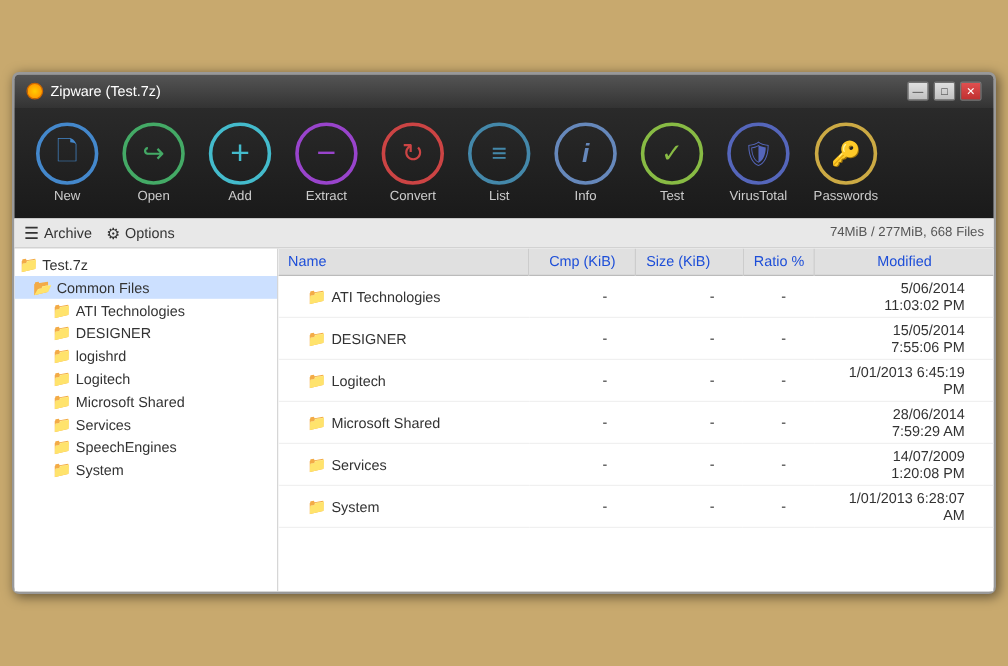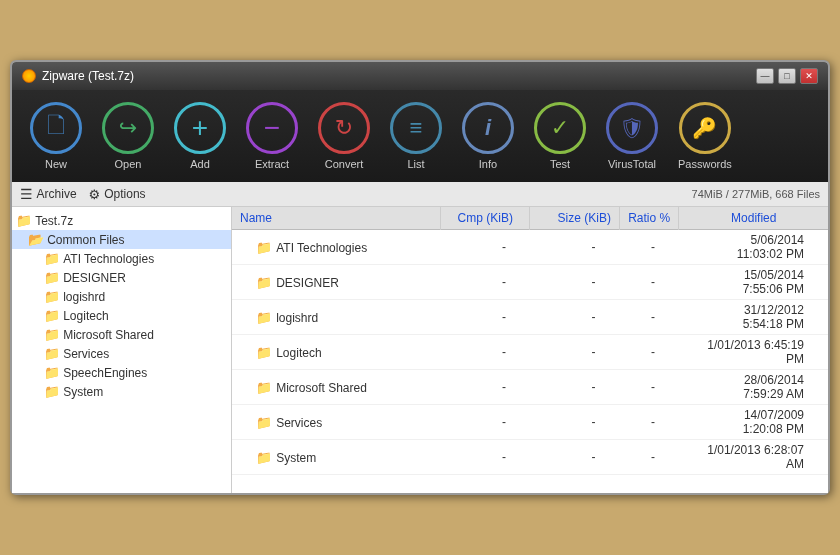--- a/index.html
+++ b/index.html
@@ -314,48 +314,41 @@
         <span class="tree-label">System</span>
       </div>
     </div>
 
     <div class="file-main-panel">
       <table class="file-table">
         <thead>
           <tr>
             <th style="width:35%;">Name</th>
             <th style="width:15%; text-align:center;margin-top:33px;">Cmp (KiB)</th>
-            <th style="width:15%; text-align:right;">Size (KiB)</th>
+            <th style="width:15%; text-align:left;">Size (KiB)</th>
             <th style="width:10%; text-align:center;">Ratio %</th>
             <th style="width:25%; text-align:center;">Modified</th>
           </tr>
         </thead>
         <tbody id="file-tbody">
         <tr>
       <td><span class="file-icon">📁</span>ATI Technologies</td>
       <td class="right">-</td>
       <td class="right">-</td>
       <td class="right">-</td>
       <td class="right">5/06/2014 11:03:02 PM</td>
     </tr>
             <tr>
       <td><span class="file-icon">📁</span>DESIGNER</td>
       <td class="right">-</td>
       <td class="right">-</td>
       <td class="right">-</td>
       <td class="right">15/05/2014 7:55:06 PM</td>
     </tr>
             <tr>
-      <td><span class="file-icon">📁</span>logishrd</td>
-      <td class="right">-</td>
-      <td class="right">-</td>
-      <td class="right">-</td>
-      <td class="right">31/12/2012 5:54:18 PM</td>
-    </tr>
-            <tr>
       <td><span class="file-icon">📁</span>Logitech</td>
       <td class="right">-</td>
       <td class="right">-</td>
       <td class="right">-</td>
       <td class="right">1/01/2013 6:45:19 PM</td>
     </tr>
             <tr>
       <td><span class="file-icon">📁</span>Microsoft Shared</td>
       <td class="right">-</td>
       <td class="right">-</td>

